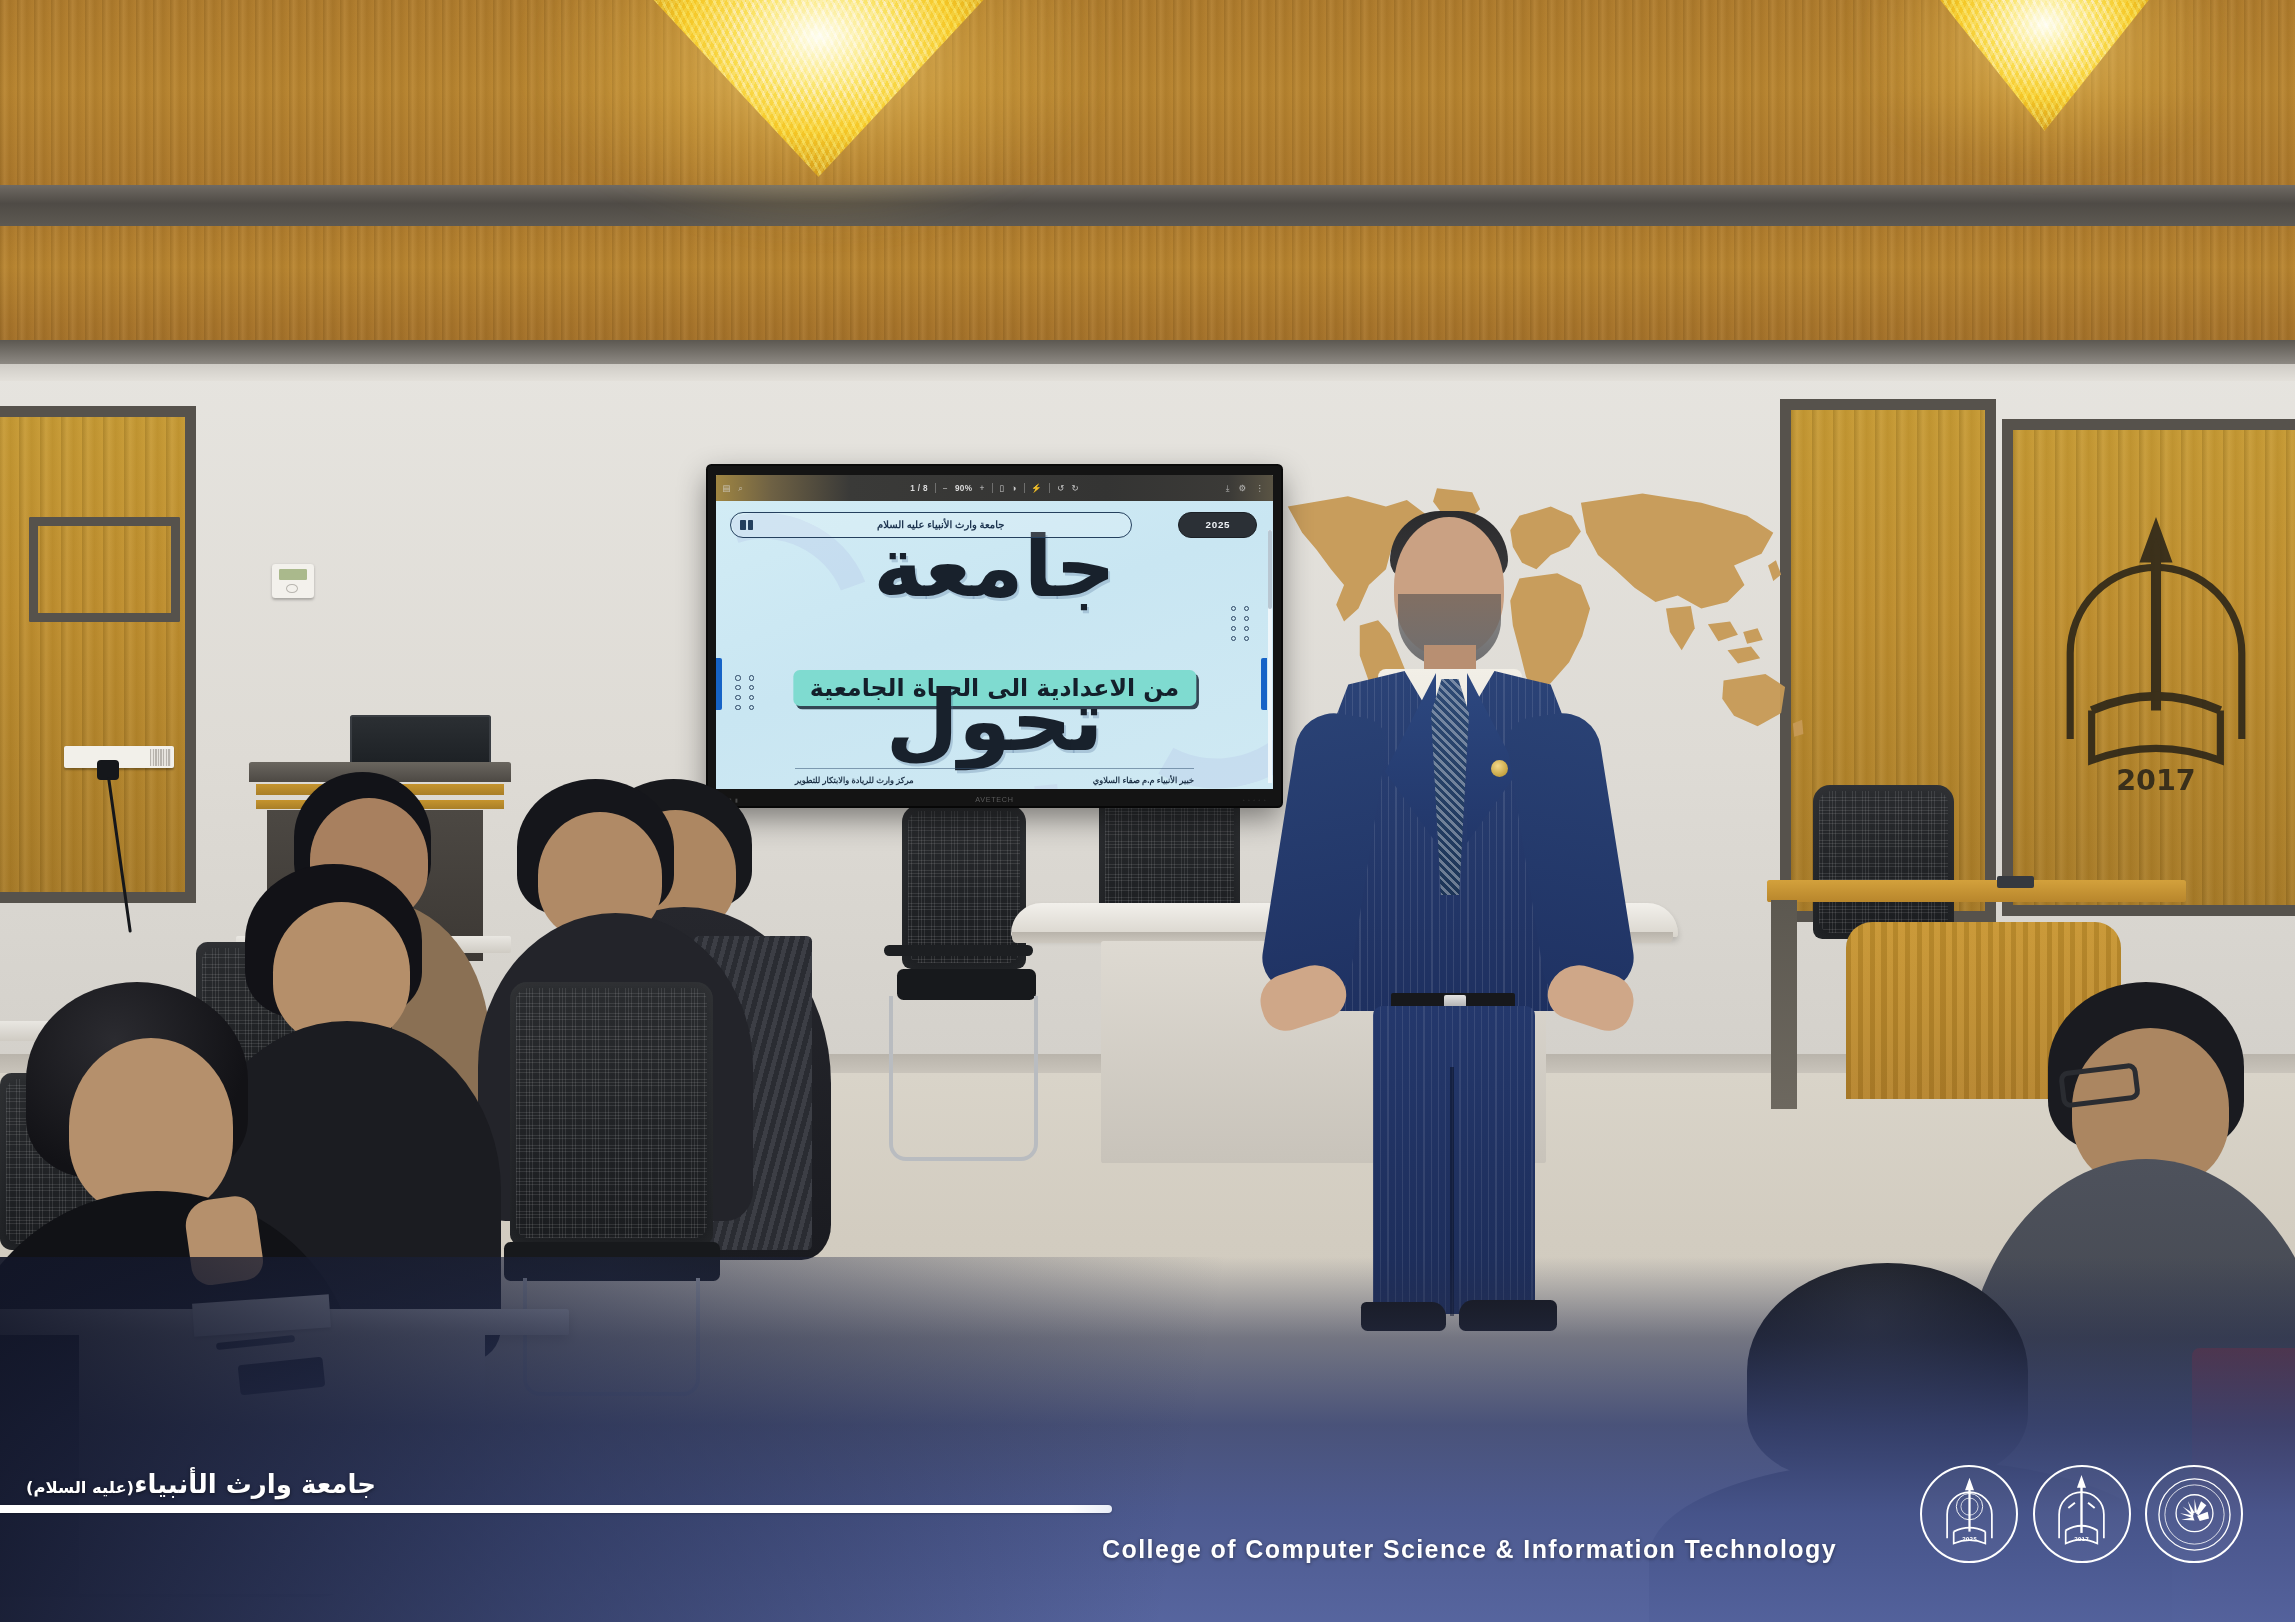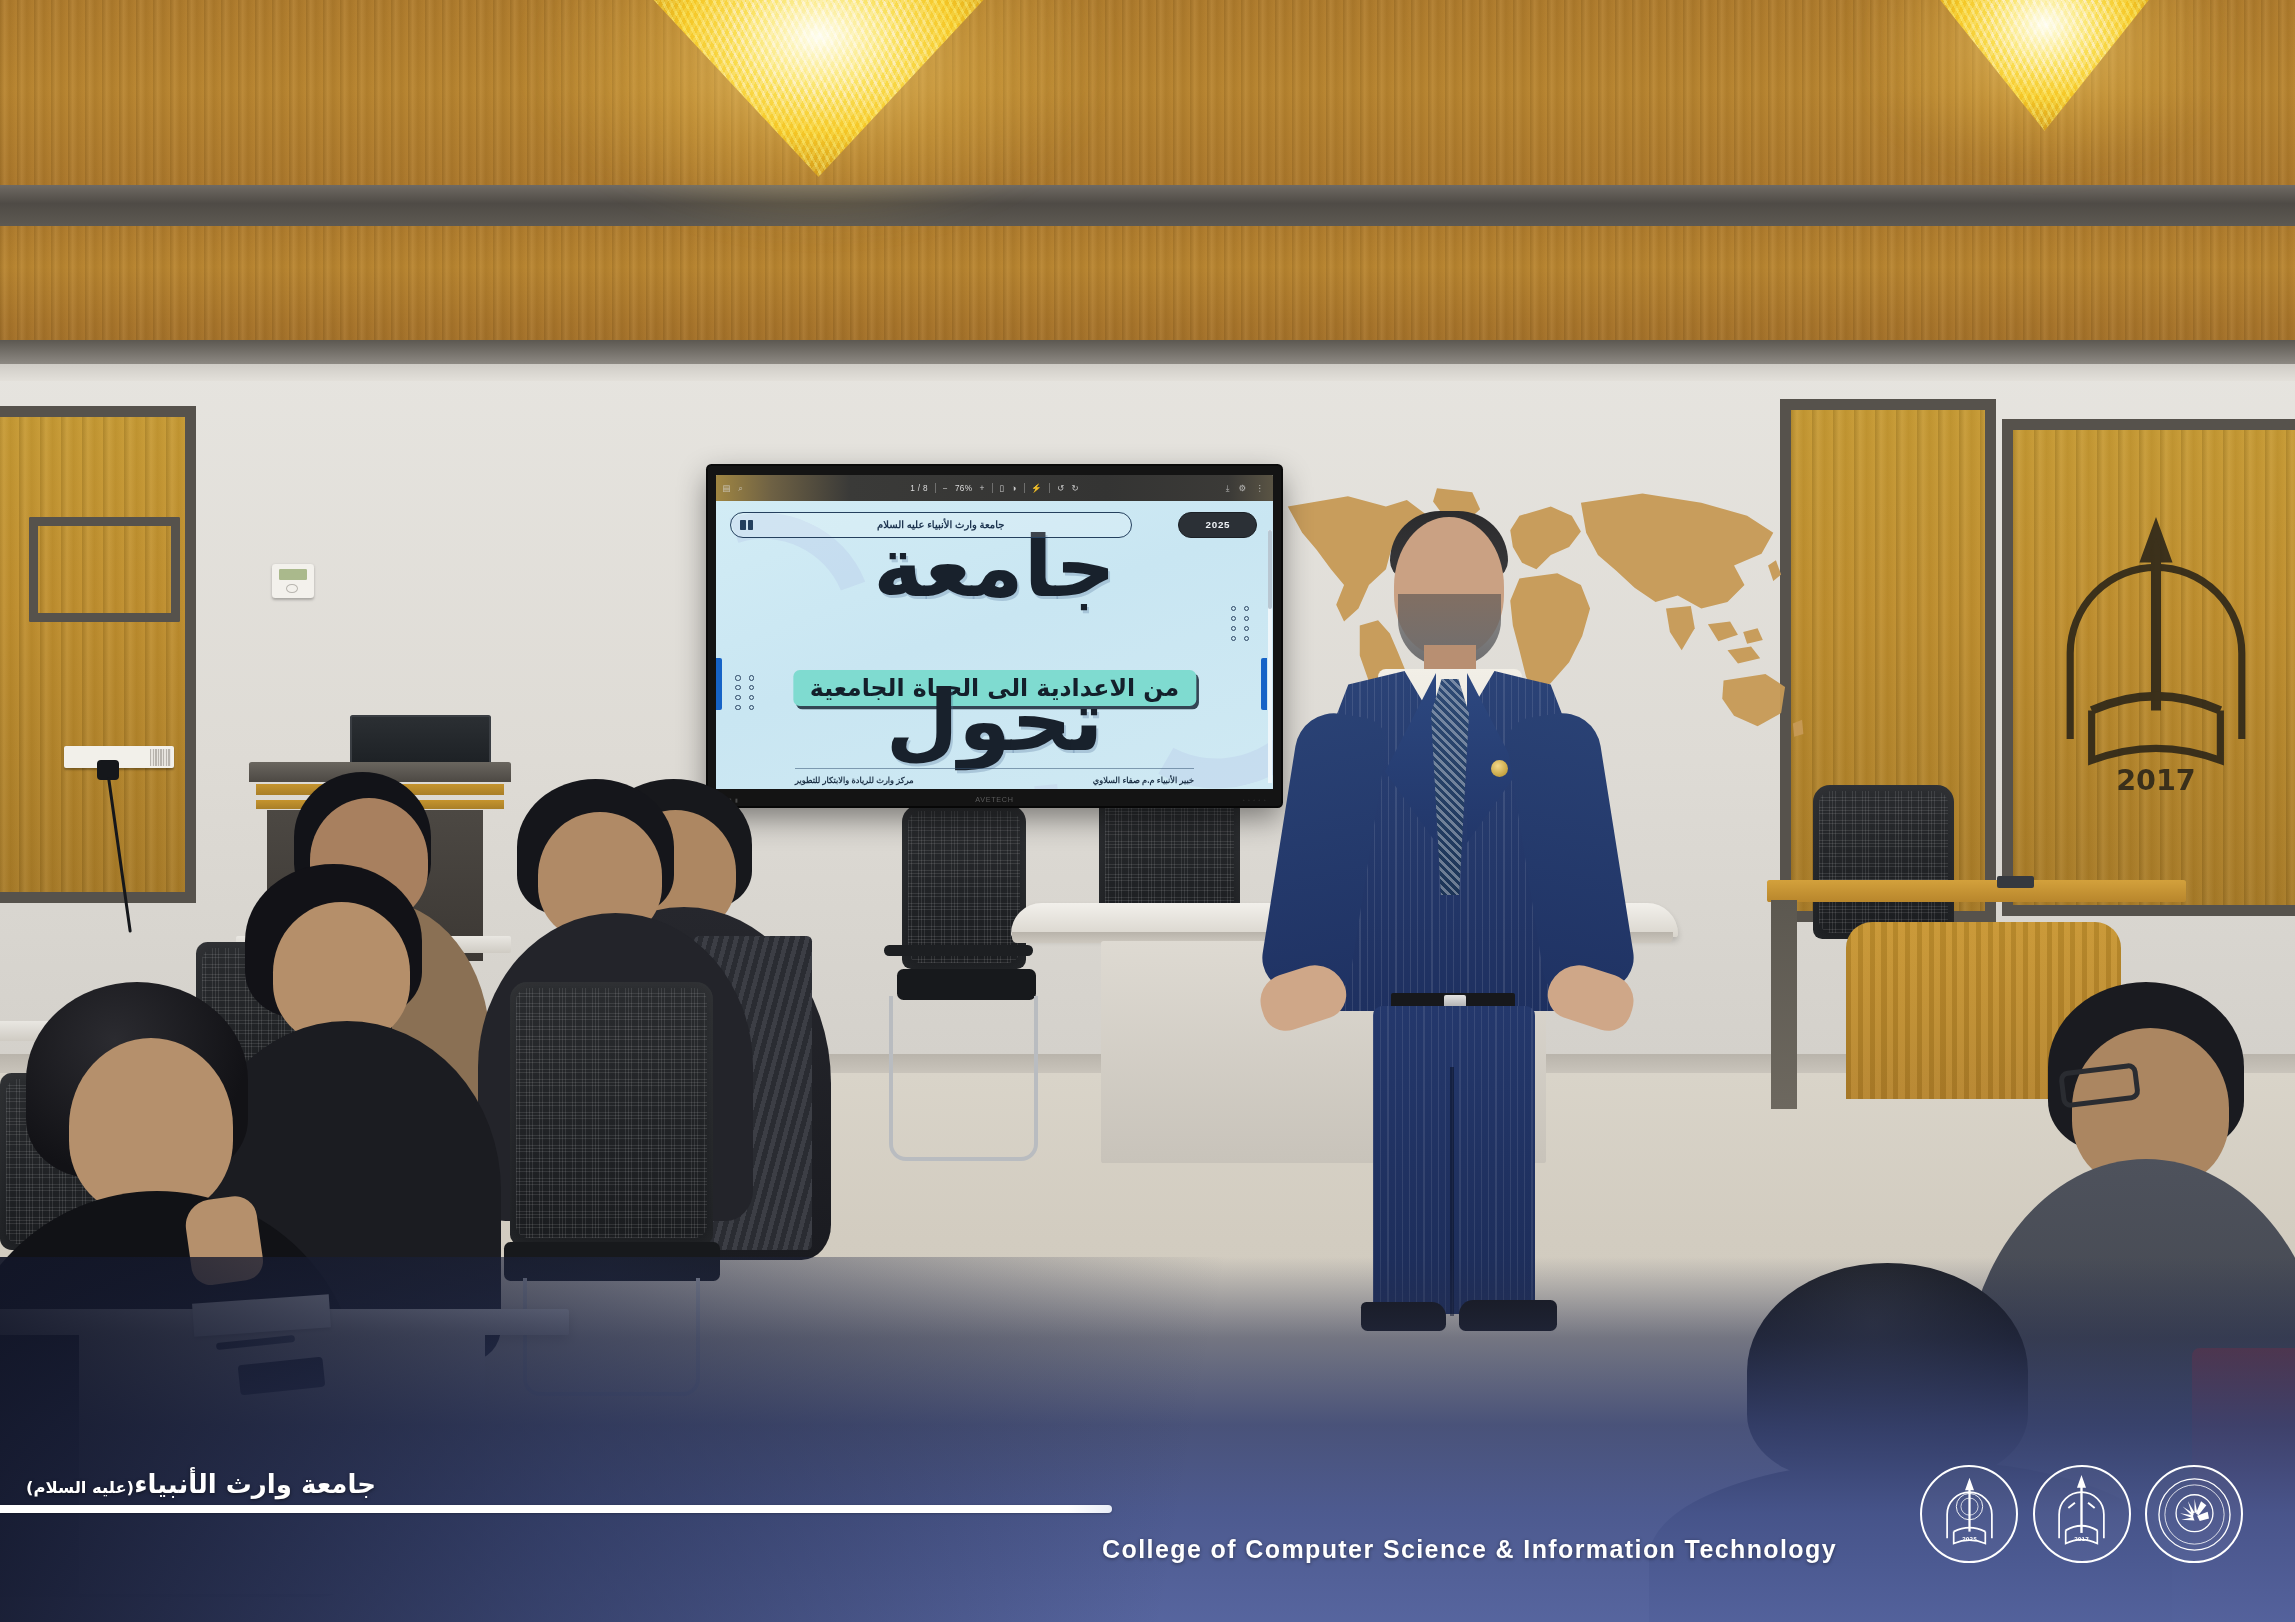--- a/index.html
+++ b/index.html
@@ -151,21 +151,21 @@
   .pdf-toolbar {
     position:relative; height:26px; width:100%;
     background:linear-gradient(90deg,#a08642 0%,#6e6144 10%,#3a3a38 24%,#343433 70%,#3b3a37 92%,#5a5444 100%);
     display:flex; align-items:center; justify-content:center; gap:7.2px;
     color:#dcdcdc; font-size:8.5px;
   }
   .pdf-left { position:absolute; left:6.5px; display:flex; align-items:center; gap:7.9px; opacity:.85; }
   .pdf-right{ position:absolute; right:9.2px; display:flex; align-items:center; gap:9.2px; opacity:.85; }
   .tb-ico { display:inline-block; opacity:.9; }
   .tb-sep { width:0.7px; height:10.5px; background:rgba(255,255,255,.28); }
-  .tb-txt { font-size:8.2px; letter-spacing:0.3px; }
+  .tb-txt { font-size:8.2px; letter-spacing:0.3px;font-weight:bold; }
 
   
   .slide {
     position:absolute; left:0; top:26px; right:0; bottom:0;
     background:linear-gradient(160deg,#d2ecf5 0%,#c9e6f2 45%,#cfe9f3 100%);
     overflow:hidden;
   }
   .slide-deco { position:absolute; border-radius:50%; opacity:.33; }
   .d1 { left:-52px; top:13px; width:209px; height:196px;
         border:26px solid #b7c7e8; border-color:#b7c7e8 transparent transparent transparent;
@@ -650,21 +650,21 @@
       <div class="tv-screen">
 
         <div class="pdf-toolbar">
           <div class="pdf-left">
             <span class="tb-ico">▤</span>
             <span class="tb-ico">⌕</span>
           </div>
           <span class="tb-txt">1 / 8</span>
           <span class="tb-sep"></span>
           <span class="tb-ico">−</span>
-          <span class="tb-txt">76%</span>
+          <span class="tb-txt">90%</span>
           <span class="tb-ico">+</span>
           <span class="tb-sep"></span>
           <span class="tb-ico">▯</span>
           <span class="tb-ico">◑</span>
           <span class="tb-sep"></span>
           <span class="tb-ico">⚡</span>
           <span class="tb-sep"></span>
           <span class="tb-ico">↺</span>
           <span class="tb-ico">↻</span>
           <div class="pdf-right">

